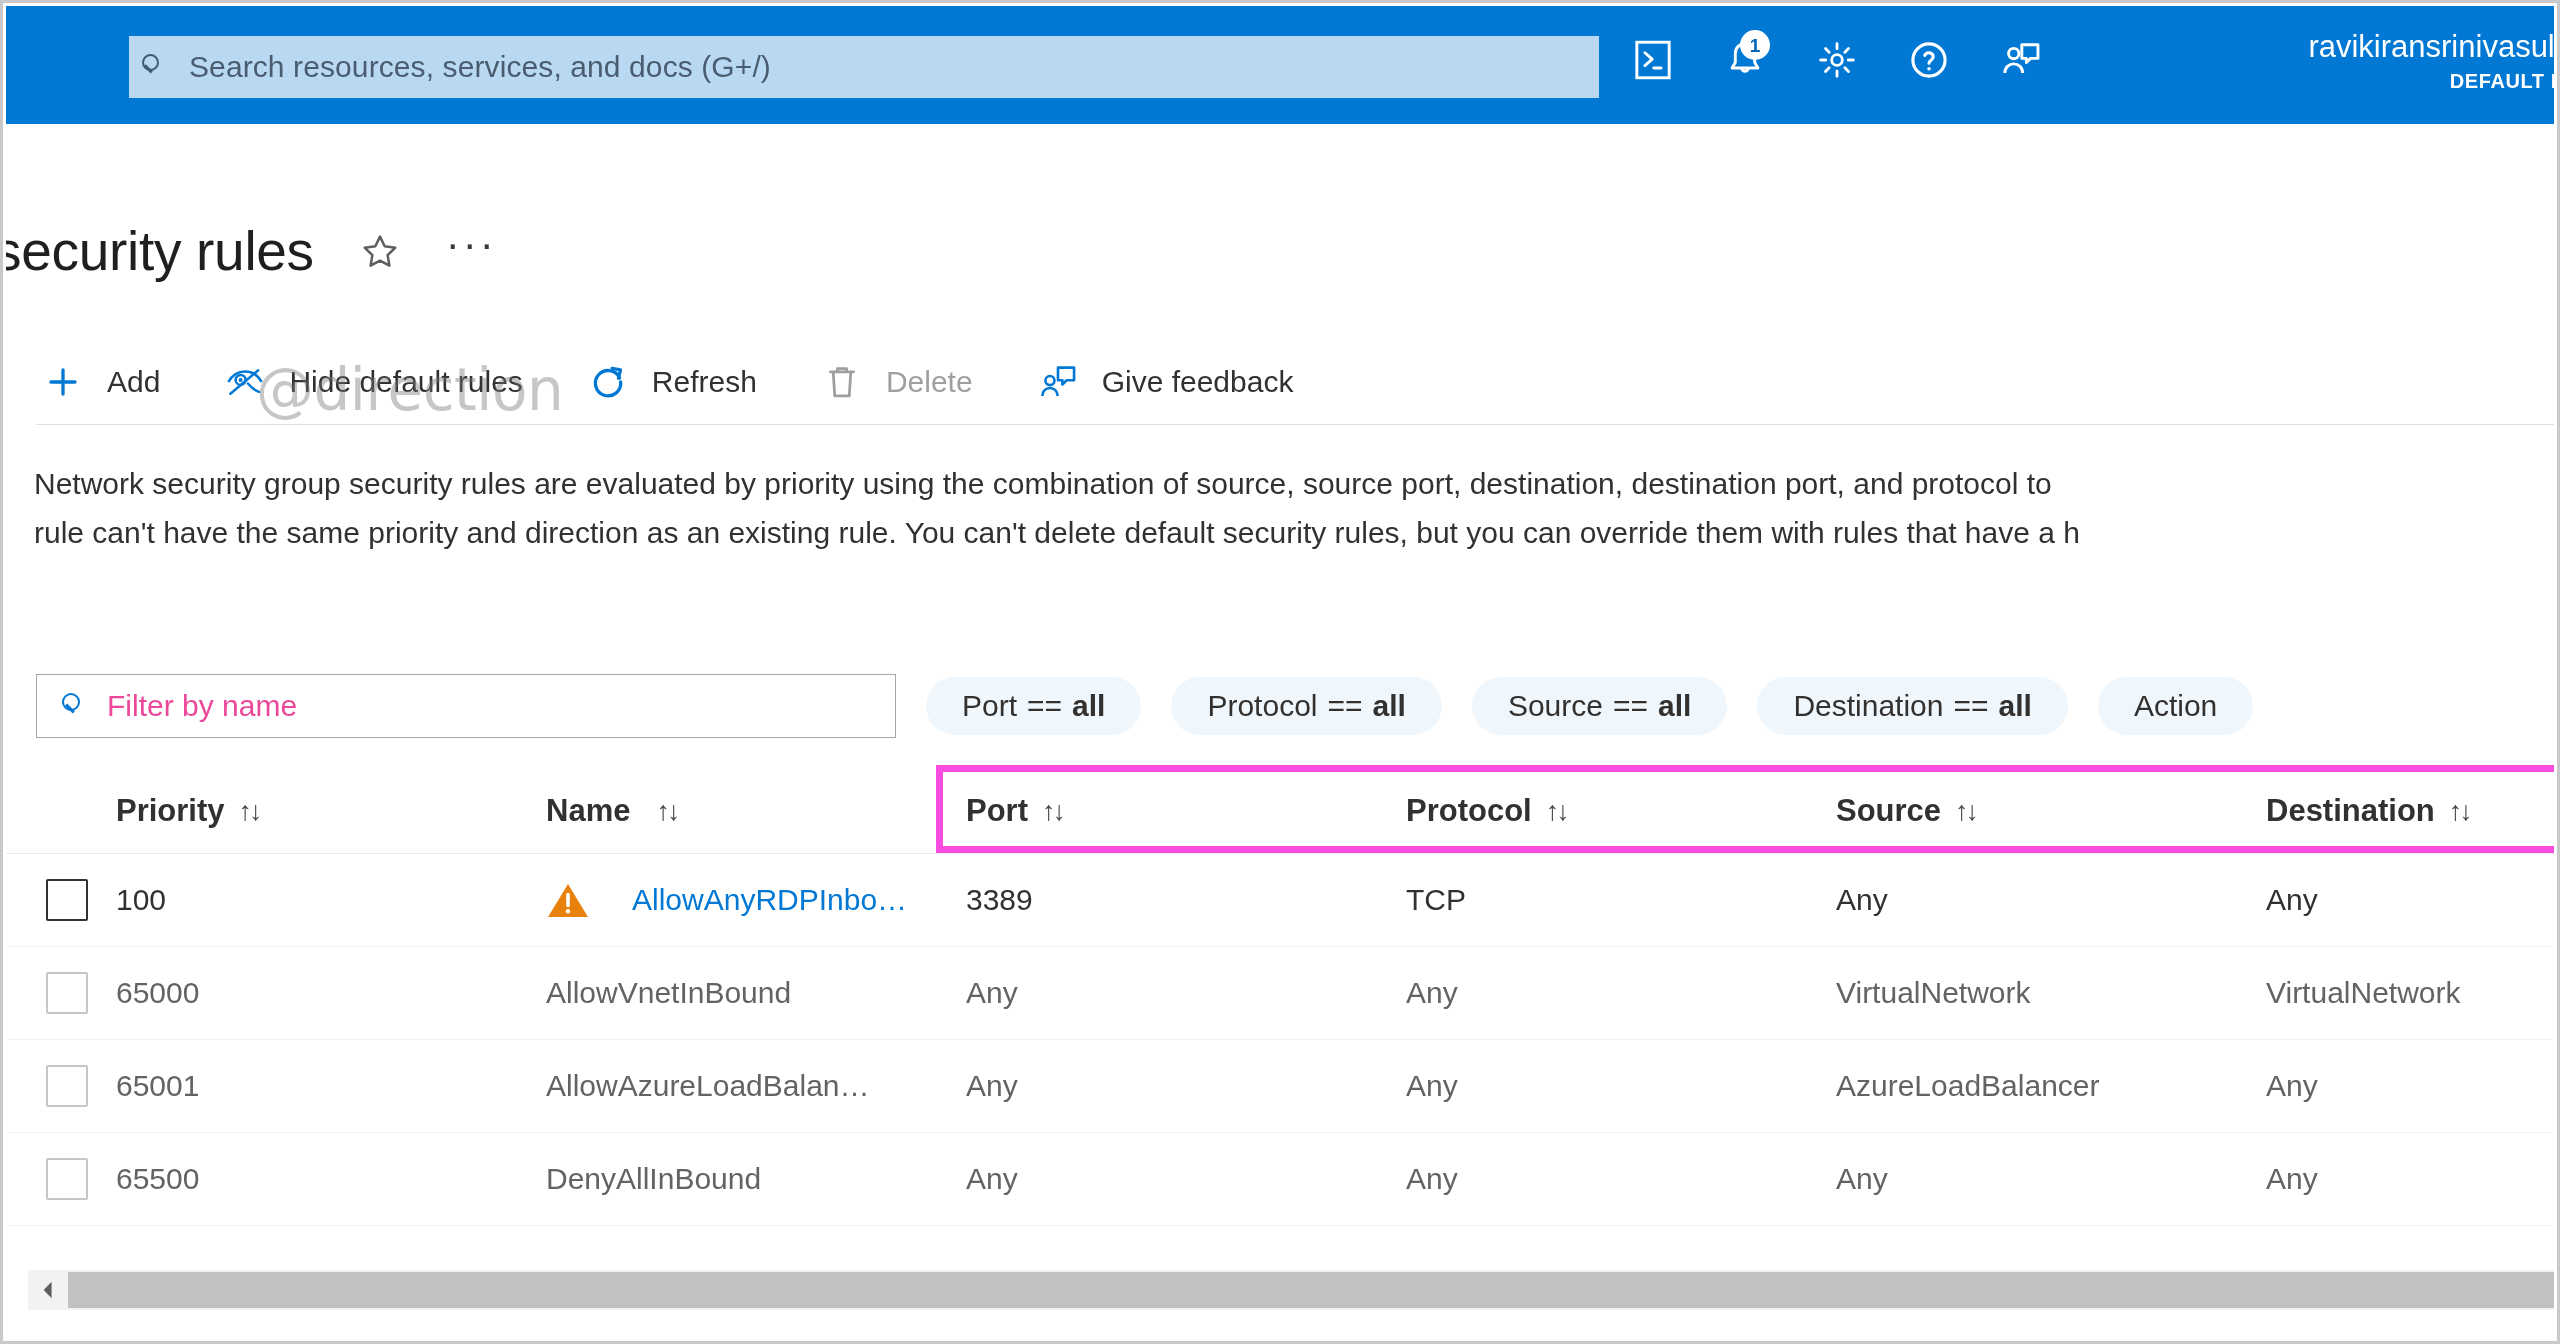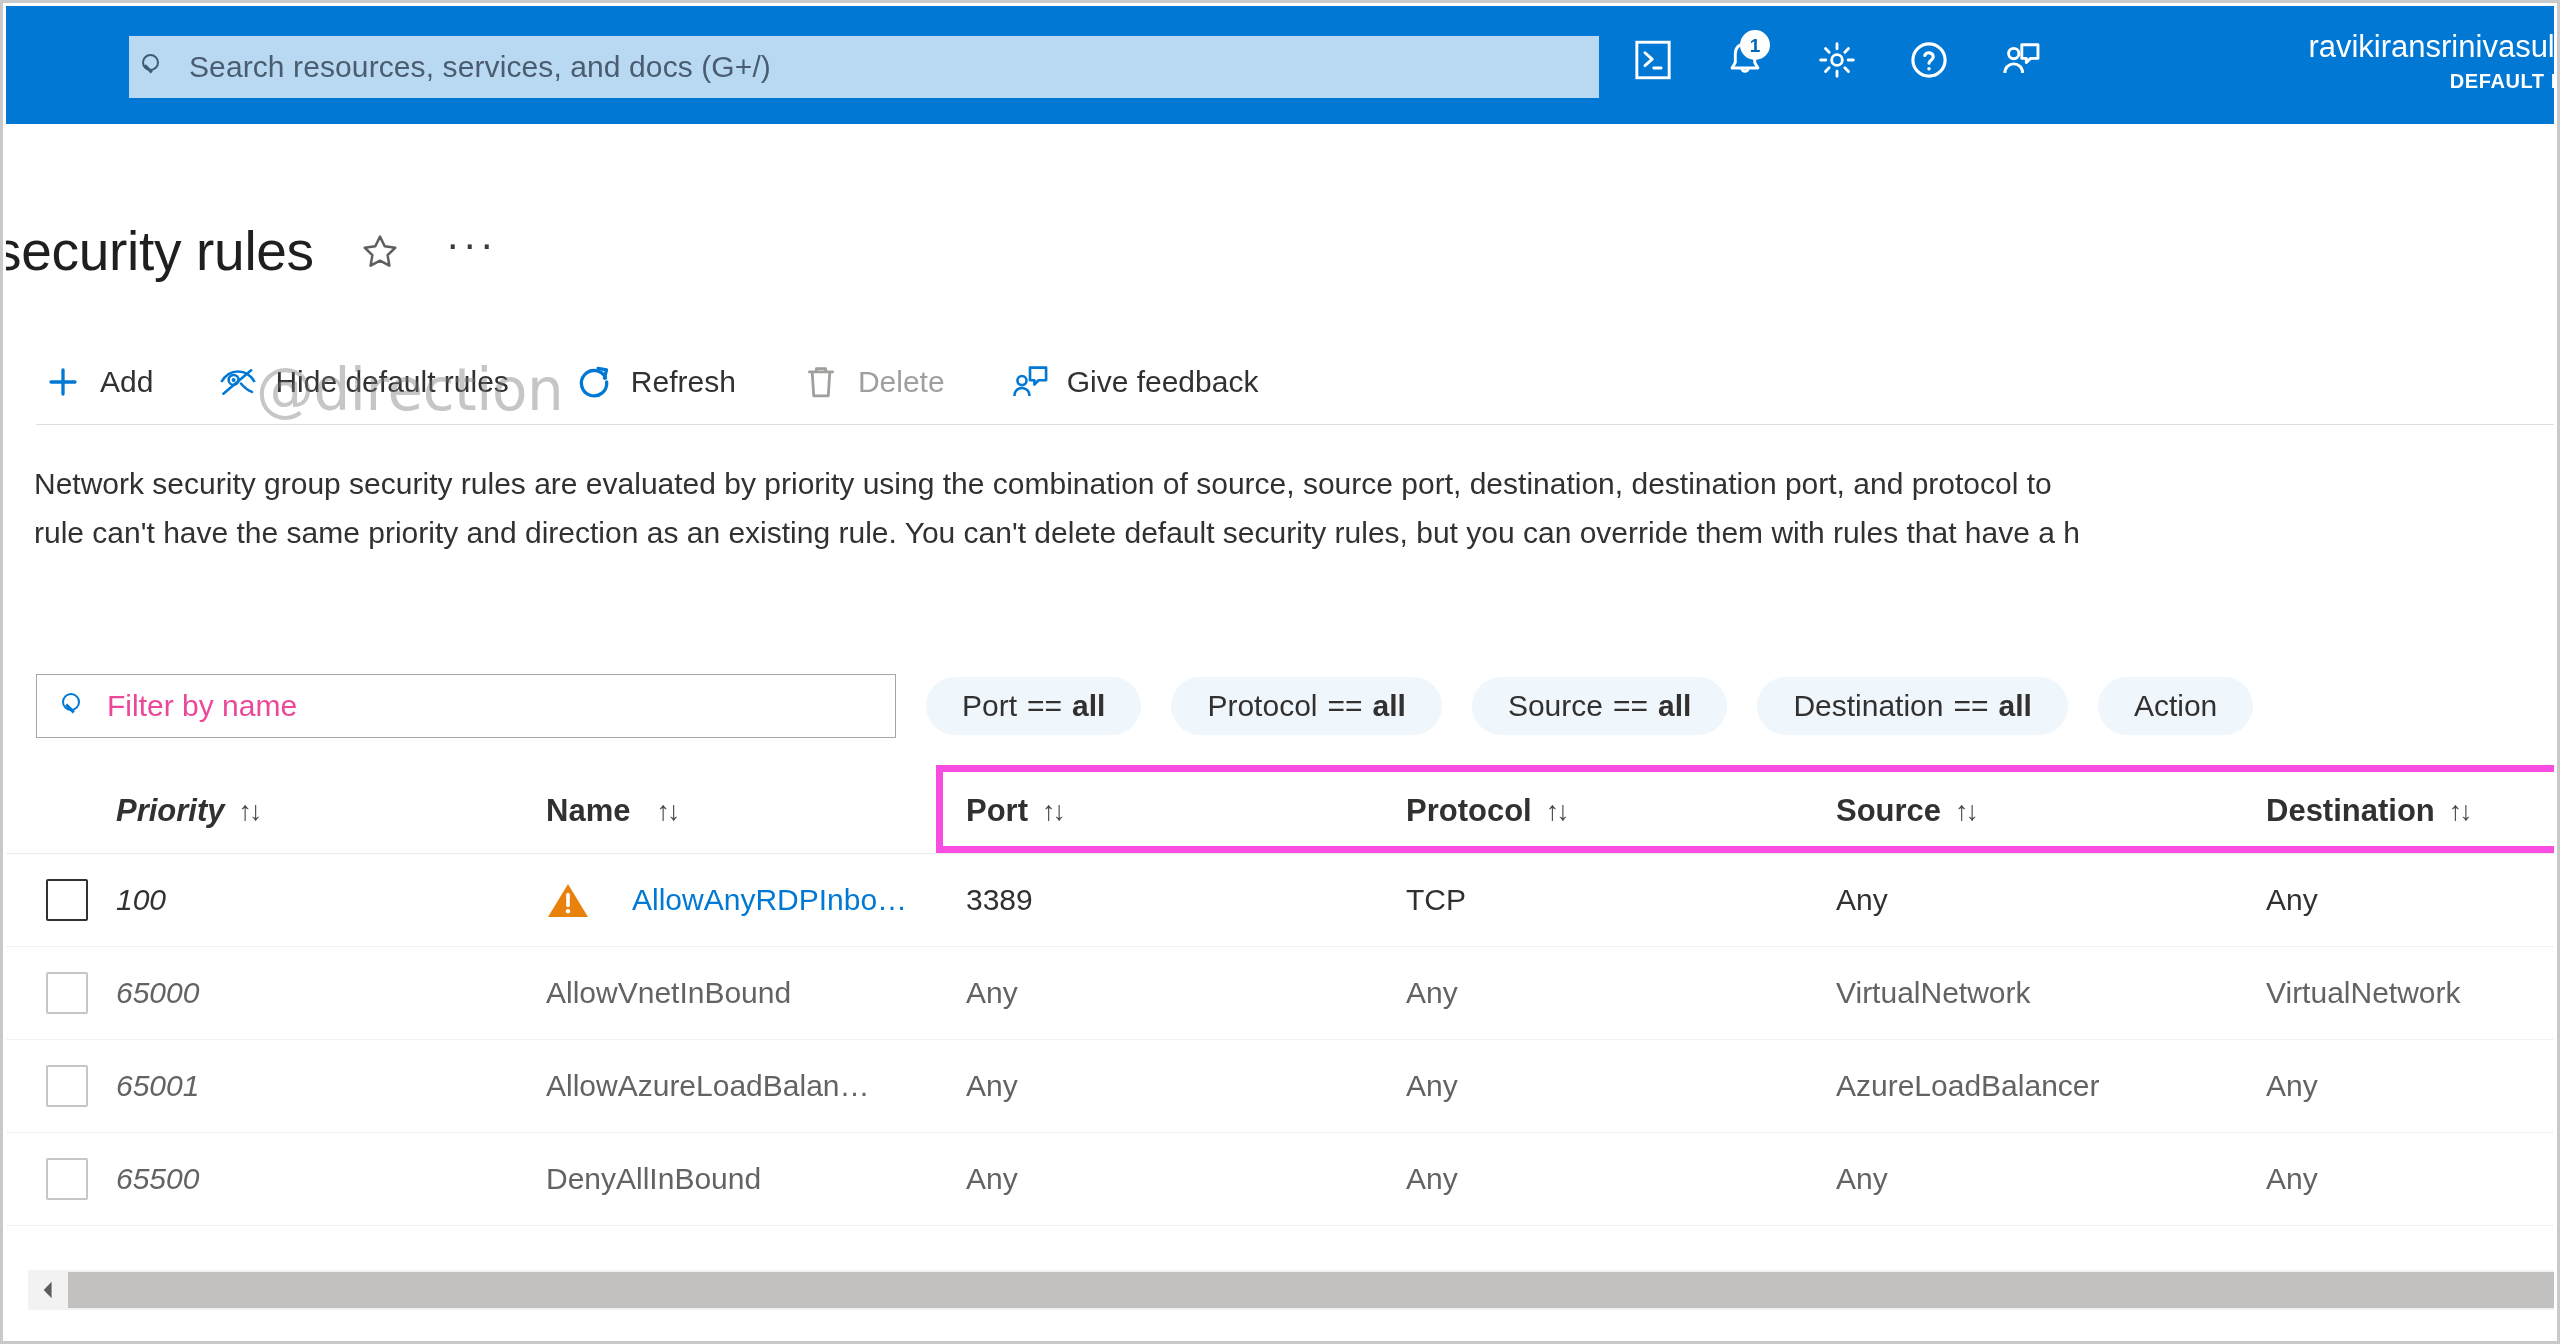--- a/index.html
+++ b/index.html
@@ -166,21 +166,21 @@
     height: 72px;
     display: flex;
     align-items: center;
     gap: 0;
   }
   .cmd {
     display: flex;
     align-items: center;
     height: 62px;
     padding: 0 24px 0 8px;
-    gap: 18px;
+    gap: 25px;
     font-size: 30px;
     color: #323130;
     white-space: nowrap;
   }
   .cmd.disabled { color: #a19f9d; }
   .cmd .ci { width: 38px; height: 38px; display:flex; align-items:center; justify-content:center; flex:0 0 auto;}
   .cmd-sep { width: 34px; }
 
   .cmdbar-rule {
     position: absolute;
@@ -300,21 +300,21 @@
   .sorticon {
     font-size: 27px;
     color: #4a4a4a;
     font-weight: 400;
     letter-spacing: -3px;
     padding-right: 4px;
   }
 
   
   .c-check { width: 110px; flex: 0 0 110px; padding-left: 40px; box-sizing: border-box;}
-  .c-prio  { width: 430px; flex: 0 0 430px; font-style: italic; }
+  .c-prio  { width: 430px; flex: 0 0 430px; }
   .c-name  { width: 420px; flex: 0 0 420px; gap: 26px; }
   .c-port  { width: 440px; flex: 0 0 440px; }
   .c-proto { width: 430px; flex: 0 0 430px; }
   .c-src   { width: 430px; flex: 0 0 430px; }
   .c-dest  { width: 430px; flex: 0 0 430px; }
 
   .highlight-box {
     position: absolute;
     left: 930px;
     top: -4px;

